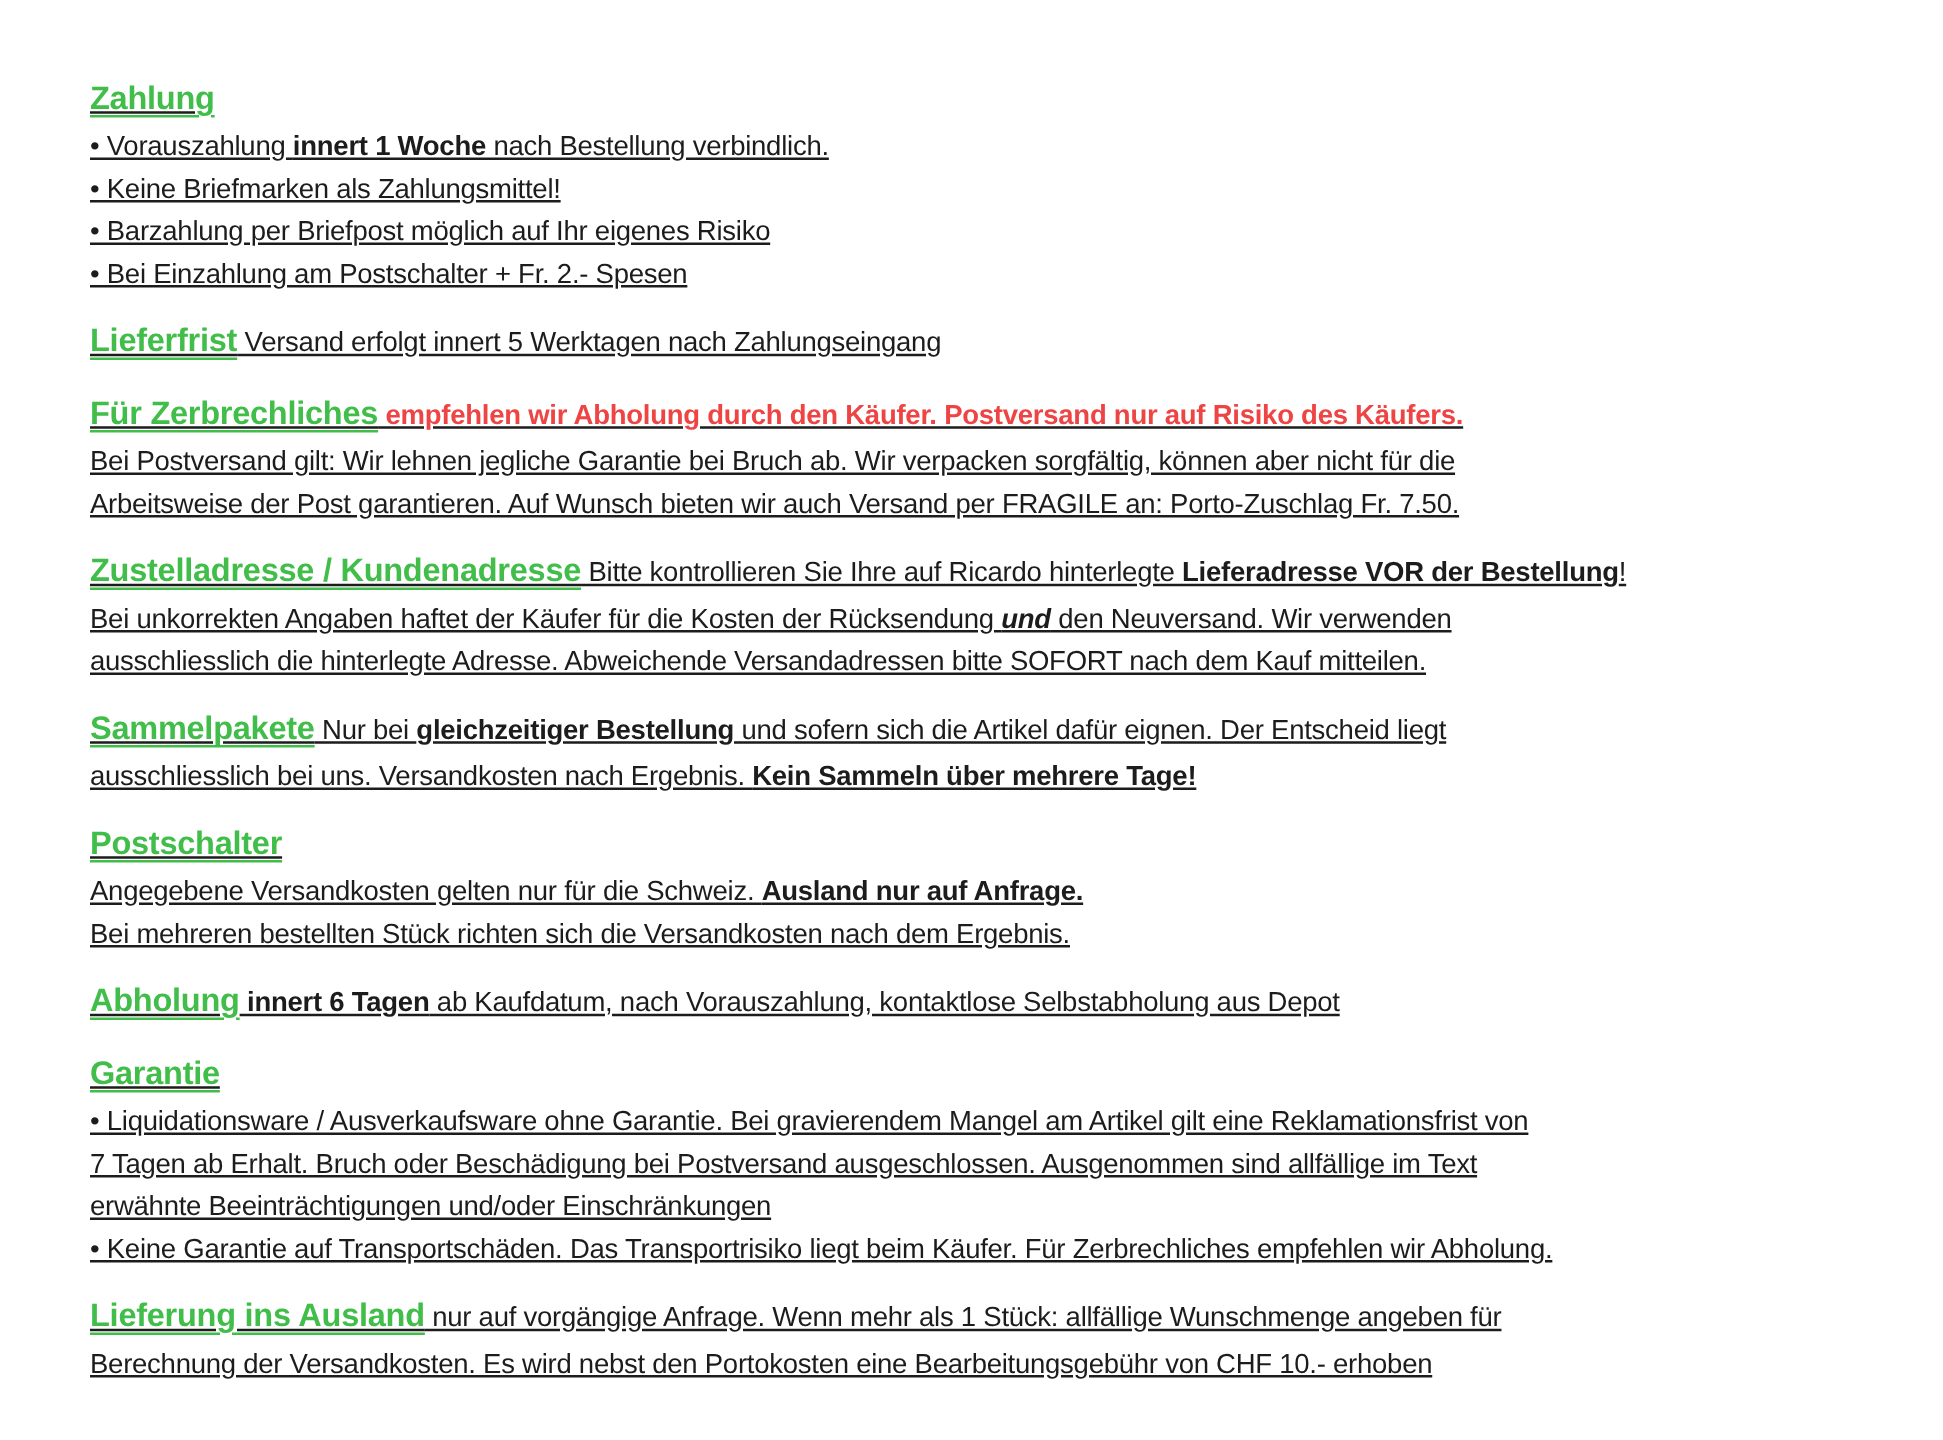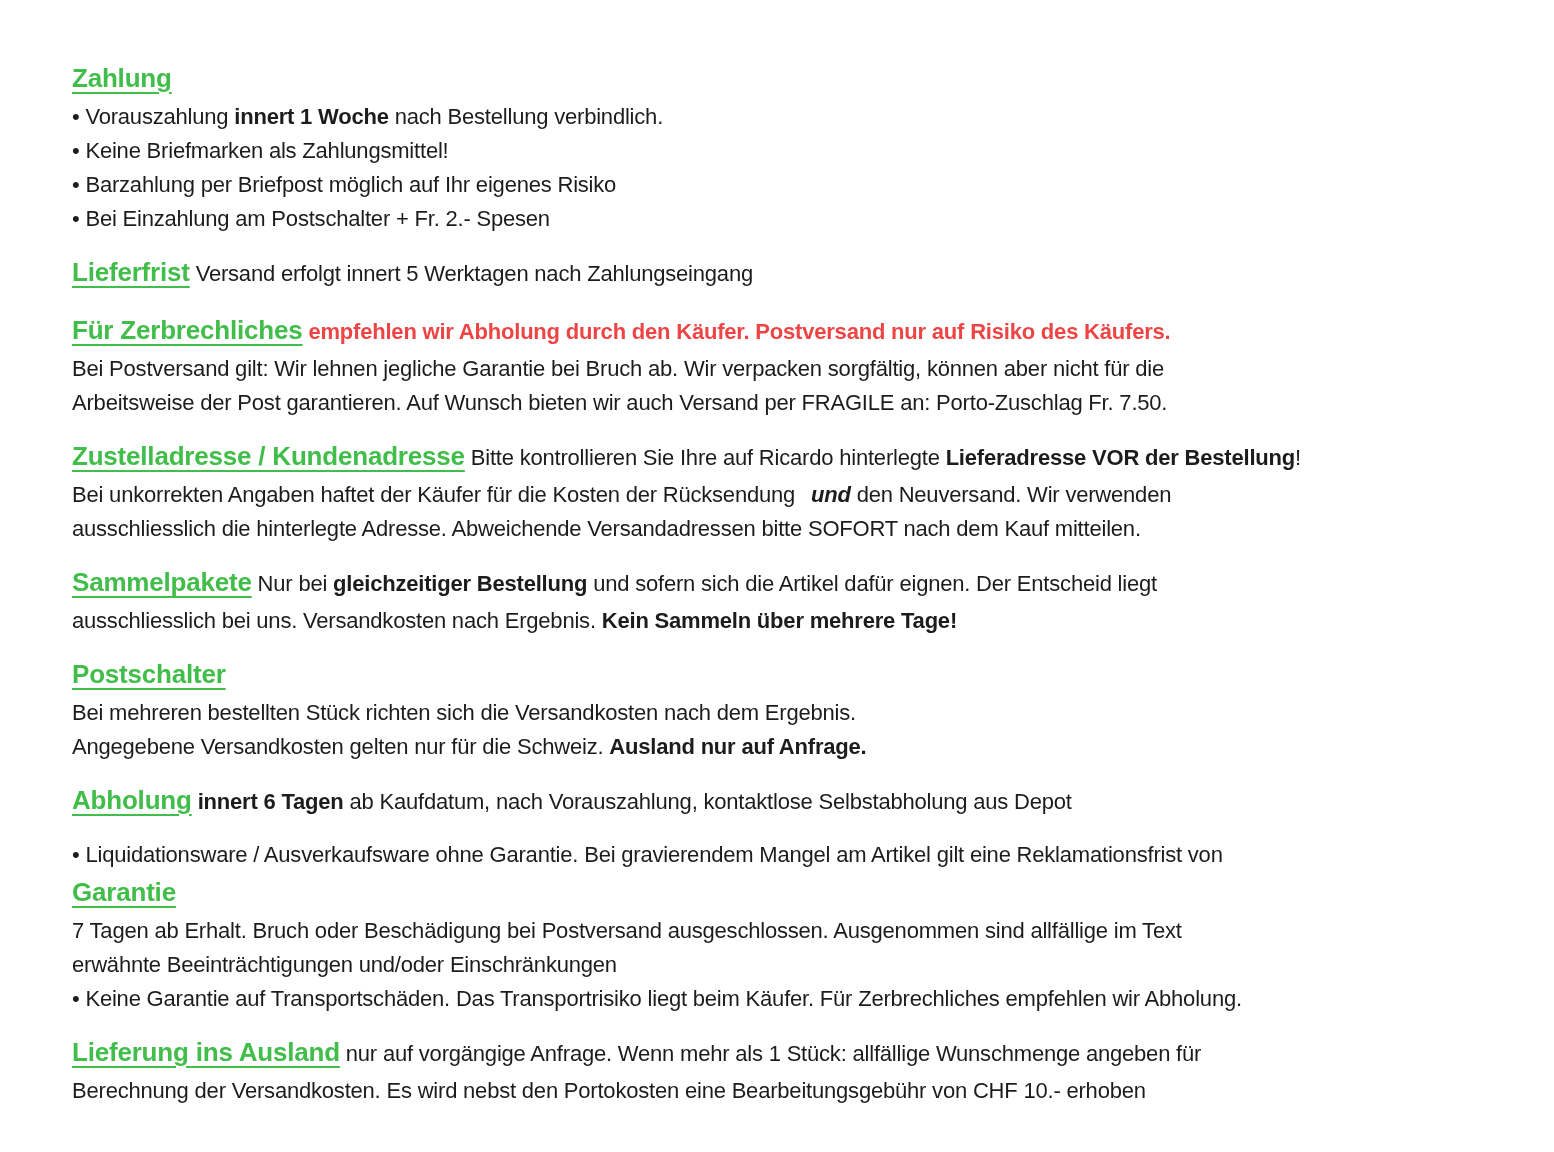--- a/index.html
+++ b/index.html
@@ -15,41 +15,42 @@
     color: #1c1c1c;
   }
   .doc {
     box-sizing: border-box;
     width: 1554px;
     height: 928px;
     padding: 58px 72px 36px 72px;
     font-size: 22px;
     line-height: 34px;
     letter-spacing: -0.2px;
+    text-decoration: underline;
   }
   .sec { margin: 0 0 16px 0; }
   .line {
     margin: 0;
     white-space: nowrap;
   }
   .hline { line-height: 40px; }
   .gh {
     color: #41bd49;
     font-weight: 700;
     font-size: 26px;
     text-decoration: underline;
     text-decoration-thickness: 2px;
     text-underline-offset: 5px;
   }
   .greenbold {
     color: #ef4444;
     font-weight: 700;
   }
   b { font-weight: 700; }
-  .bi { font-weight: 700; font-style: italic; margin-left: 10px; }
+  .bi { font-weight: 700; font-style: italic; }
 </style>
 </head>
 <body>
 
 <div class="doc">
 
   <div class="sec">
     <p class="line hline"><span class="gh">Zahlung</span></p>
     <p class="line"><span>• Vorauszahlung </span><b>innert 1 Woche</b><span> nach Bestellung verbindlich.</span></p>
     <p class="line"><span>• Keine Briefmarken als Zahlungsmittel!</span></p>
@@ -73,31 +74,31 @@
     <p class="line"><span>ausschliesslich die hinterlegte Adresse. Abweichende Versandadressen bitte SOFORT nach dem Kauf mitteilen.</span></p>
   </div>
 
   <div class="sec">
     <p class="line hline"><span class="gh">Sammelpakete</span><span> Nur bei </span><b>gleichzeitiger Bestellung</b><span> und sofern sich die Artikel dafür eignen. Der Entscheid liegt</span></p>
     <p class="line"><span>ausschliesslich bei uns. Versandkosten nach Ergebnis. </span><b>Kein Sammeln über mehrere Tage!</b></p>
   </div>
 
   <div class="sec">
     <p class="line hline"><span class="gh">Postschalter</span></p>
+    <p class="line"><span>Angegebene Versandkosten gelten nur für die Schweiz. </span><b>Ausland nur auf Anfrage.</b></p>
     <p class="line"><span>Bei mehreren bestellten Stück richten sich die Versandkosten nach dem Ergebnis.</span></p>
-    <p class="line"><span>Angegebene Versandkosten gelten nur für die Schweiz. </span><b>Ausland nur auf Anfrage.</b></p>
   </div>
 
   <div class="sec">
     <p class="line hline"><span class="gh">Abholung</span><span> </span><b>innert 6 Tagen</b><span> ab Kaufdatum, nach Vorauszahlung, kontaktlose Selbstabholung aus Depot</span></p>
   </div>
 
   <div class="sec">
+    <p class="line hline"><span class="gh">Garantie</span></p>
     <p class="line"><span>• Liquidationsware / Ausverkaufsware ohne Garantie. Bei gravierendem Mangel am Artikel gilt eine Reklamationsfrist von</span></p>
-    <p class="line hline"><span class="gh">Garantie</span></p>
     <p class="line"><span>7 Tagen ab Erhalt. Bruch oder Beschädigung bei Postversand ausgeschlossen. Ausgenommen sind allfällige im Text</span></p>
     <p class="line"><span>erwähnte Beeinträchtigungen und/oder Einschränkungen</span></p>
     <p class="line"><span>• Keine Garantie auf Transportschäden. Das Transportrisiko liegt beim Käufer. Für Zerbrechliches empfehlen wir Abholung.</span></p>
   </div>
 
   <div class="sec">
     <p class="line hline"><span class="gh">Lieferung ins Ausland</span><span> nur auf vorgängige Anfrage. Wenn mehr als 1 Stück: allfällige Wunschmenge angeben für</span></p>
     <p class="line"><span>Berechnung der Versandkosten. Es wird nebst den Portokosten eine Bearbeitungsgebühr von CHF 10.- erhoben</span></p>
   </div>
 

